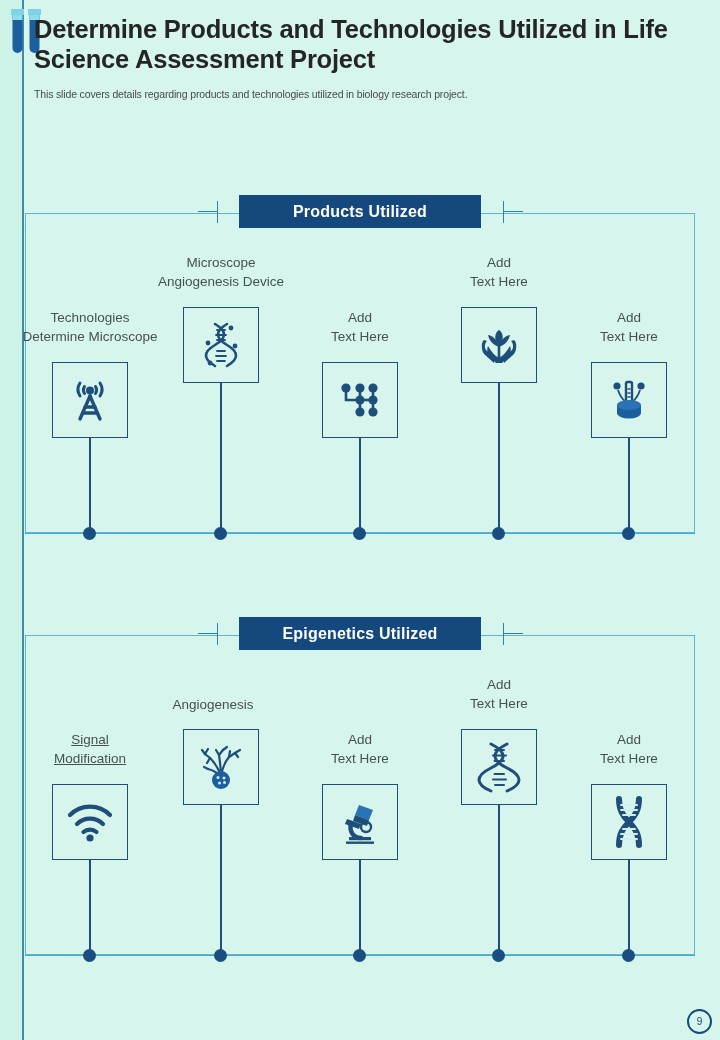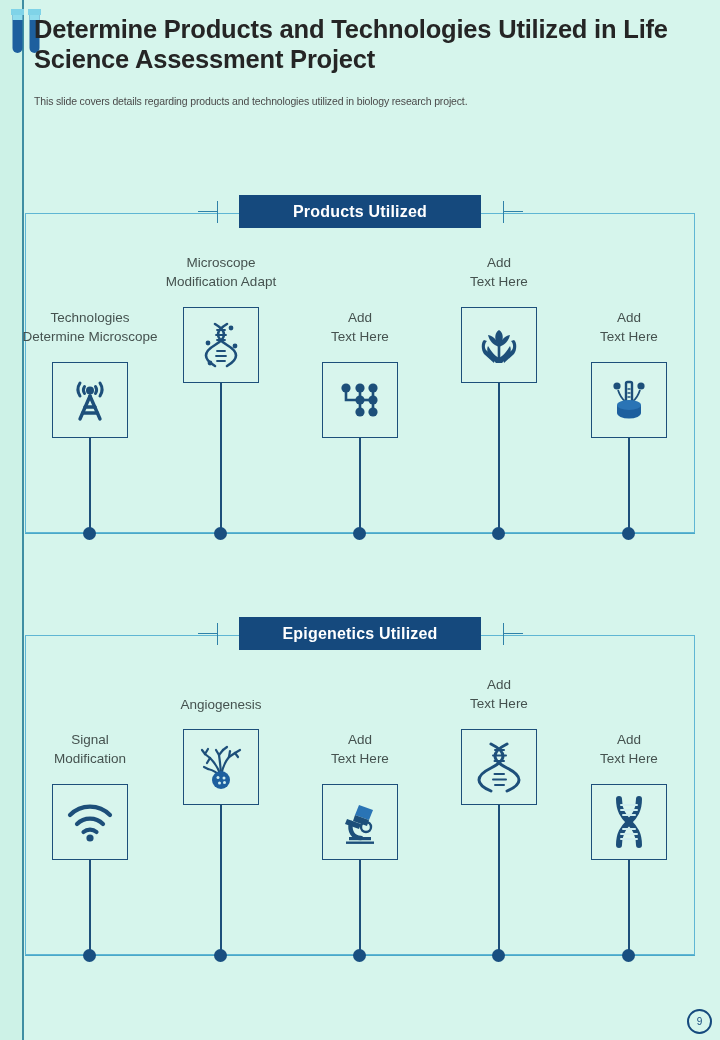--- a/index.html
+++ b/index.html
@@ -63,21 +63,20 @@
     line-height: 30px;
     letter-spacing: -0.2px;
   }
   .subtitle {
     position: absolute;
     left: 34px; top: 88px;
     width: 660px;
     font-size: 10.5px;
     color: #4a4a4a;
     letter-spacing: -0.15px;
-    margin-top: 7px;
   }
 
   
   .section {
     position: absolute;
     left: 0;
   }
   .bracket {
     position: absolute;
     left: 25px; top: 18px;
@@ -245,21 +244,21 @@
           <path d="M20 32 L30 32"></path>
           <path d="M17.5 38 L32.5 38"></path>
         </g>
       </svg>
     </div>
     <div class="stem" style="left:89px; top:243px; height:96px;"></div>
     <div class="node-dot" style="left:83px; top:332px;"></div>
 
     <div class="item-label" style="left:151px; top:58px; width:140px;">
       <div>Microscope</div>
-      <div>Modification Adapt</div>
+      <div>Angiogenesis Device</div>
     </div>
     <div class="icon-box" style="left:183px; top:112px; width:76px; height:76px;">
       <svg width="48" height="50" viewBox="0 0 48 50">
         <g fill="none" stroke="#1d4f7a" stroke-width="2.6" stroke-linecap="round">
           <path d="M18 4 C30 11, 30 18, 18 25 C6 32, 6 39, 18 46"></path>
           <path d="M30 4 C18 11, 18 18, 30 25 C42 32, 42 39, 30 46"></path>
         </g>
         <g stroke="#1d4f7a" stroke-width="1.8" stroke-linecap="round">
           <path d="M20 10 L28 10"></path>
             <path d="M19 15 L29 15"></path>
@@ -351,38 +350,38 @@
 
     <div class="band-tick-left"></div>
     <div class="band-cap-left"></div>
     <div class="band-tick-right"></div>
     <div class="band-cap-right"></div>
 
     <div class="band">Epigenetics Utilized</div>
 
     <div class="baseline" style="top:338px;"></div>
 
-    <div class="item-label" style="left:20px; top:113px; width:140px;">
+    <div class="item-label" style="left:20px; top:113px; width:140px;text-decoration:underline;">
       <div>Signal</div>
       <div>Modification</div>
     </div>
     <div class="icon-box" style="left:52px; top:167px; width:76px; height:76px;">
       <svg width="52" height="44" viewBox="0 0 52 44">
         <g fill="none" stroke="#1d4f7a" stroke-width="4.2" stroke-linecap="round">
           <path d="M6 15 A28 28 0 0 1 46 15"></path>
           <path d="M13 24 A18.5 18.5 0 0 1 39 24"></path>
           <path d="M19.5 32 A10 10 0 0 1 32.5 32"></path>
         </g>
         <circle cx="26" cy="38" r="3.6" fill="#1d4f7a"></circle>
       </svg>
     </div>
     <div class="stem" style="left:89px; top:243px; height:96px;"></div>
     <div class="node-dot" style="left:83px; top:332px;"></div>
 
-    <div class="item-label" style="left:151px; top:78px; width:140px;">
+    <div class="item-label" style="left:143px; top:78px; width:140px;">
       <div>Angiogenesis</div>
       <div></div>
     </div>
     <div class="icon-box" style="left:183px; top:112px; width:76px; height:76px;">
       <svg width="52" height="52" viewBox="0 0 52 52">
         <g fill="none" stroke="#1d4f7a" stroke-width="2.2" stroke-linecap="round">
           <path d="M26 36 C24 28, 20 22, 15 17"></path>
           <path d="M15 17 L10 13"></path>
             <path d="M15 17 L12 22"></path>
           <path d="M10 13 L7 9"></path>

